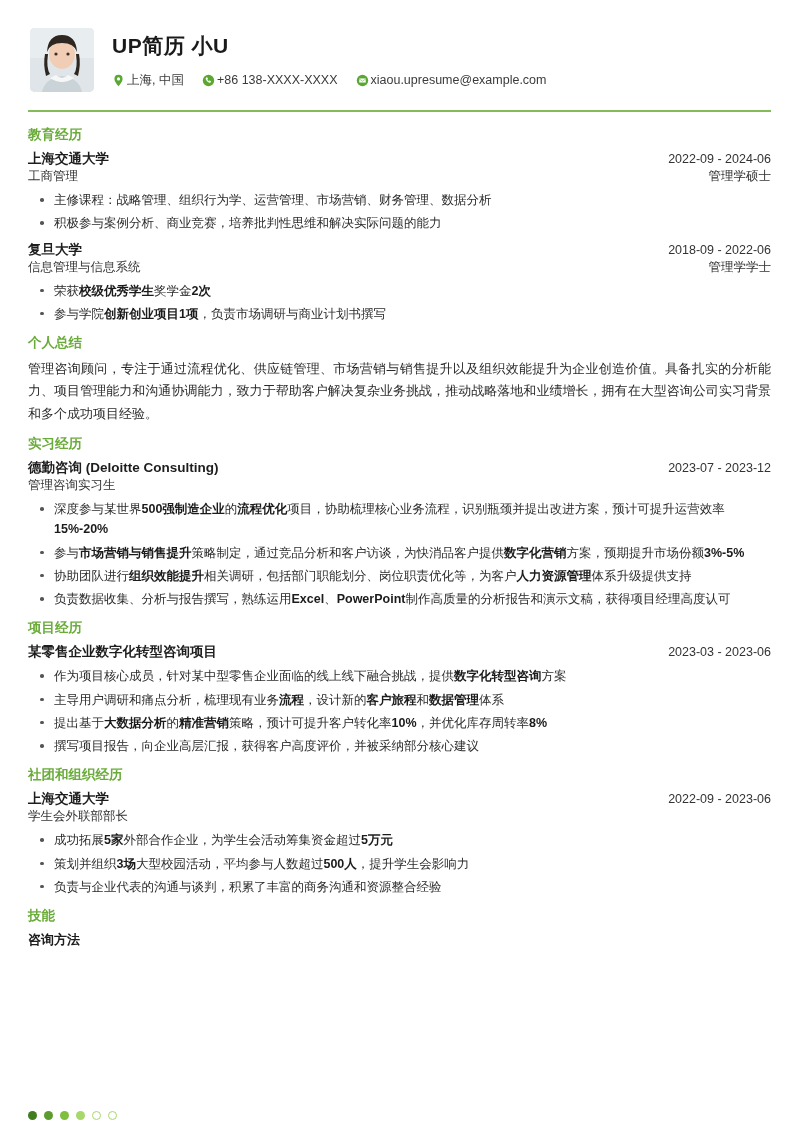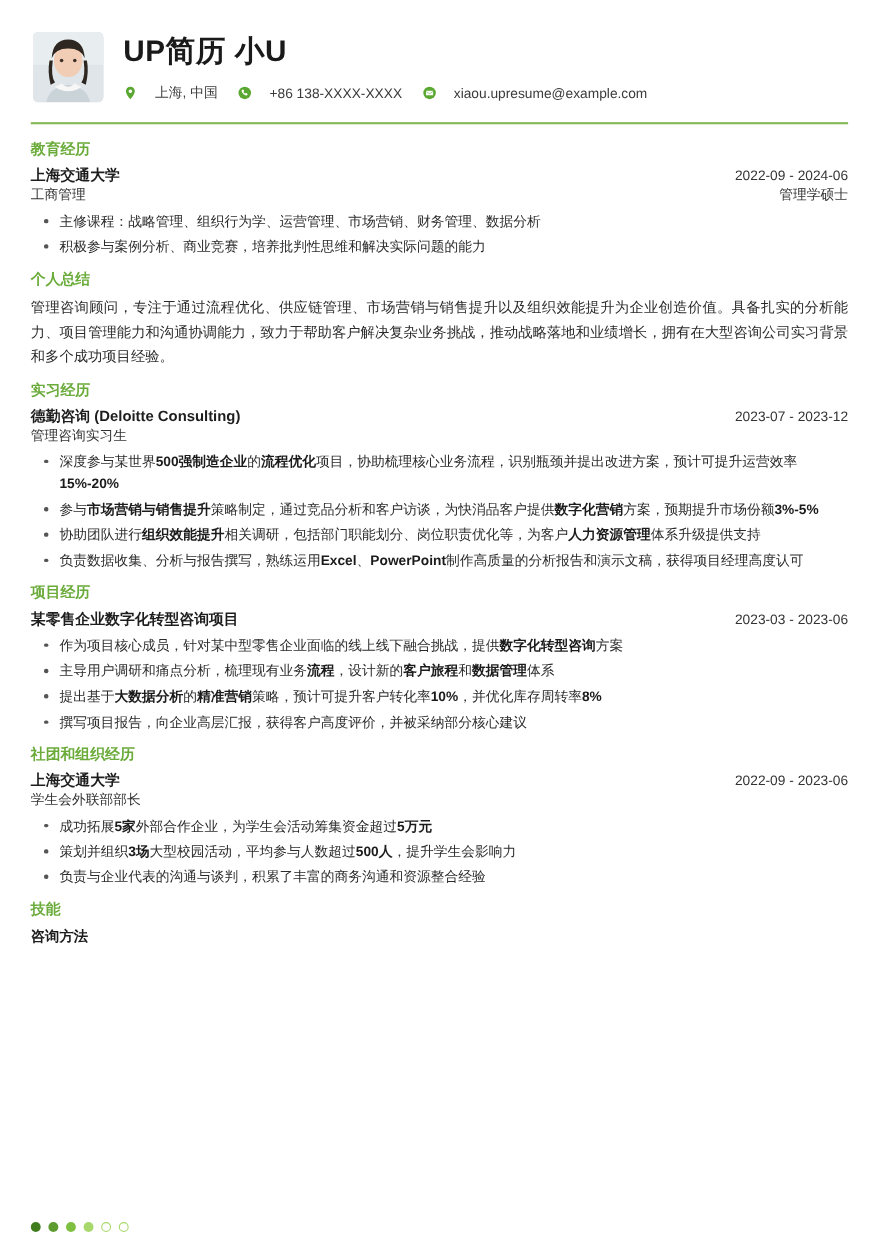--- a/index.html
+++ b/index.html
@@ -31,38 +31,38 @@
     width: 64px; height: 64px;
     border-radius: 5px;
     overflow: hidden;
     flex: 0 0 auto;
     background: #cfd6db;
     position: relative;
   }
   .avatar svg { display: block; }
   .hd-right { flex: 1 1 auto; }
   .name {
-    font-size: 27px;
+    font-size: 21px;
     font-weight: bold;
     letter-spacing: .5px;
     color: #1a1a1a;
     margin-bottom: 12px;
   }
   .contacts {
     display: flex;
     align-items: center;
     flex-wrap: wrap;
     gap: 18px;
     font-size: 12.5px;
     color: #3b3b3b;
   }
   .contact {
     display: flex;
     align-items: center;
-    gap: 16px;
+    gap: 2px;
     white-space: nowrap;
   }
   .cicon {
     width: 13px; height: 13px;
     flex: 0 0 auto;
     display: inline-block;
     color: #5aa832;
   }
   .cicon svg { display: block; }
   .divider {
@@ -229,20 +229,34 @@
       <div class="row">
         <div class="sub">工商管理</div>
         <div class="date">管理学硕士</div>
       </div>
       <ul class="bullets">
         <li>主修课程：战略管理、组织行为学、运营管理、市场营销、财务管理、数据分析</li>
         <li>积极参与案例分析、商业竞赛，培养批判性思维和解决实际问题的能力</li>
       </ul>
     </div>
 
+    <div class="entry">
+      <div class="row">
+        <div class="org">复旦大学</div>
+        <div class="date">2018-09 - 2022-06</div>
+      </div>
+      <div class="row">
+        <div class="sub">信息管理与信息系统</div>
+        <div class="date">管理学学士</div>
+      </div>
+      <ul class="bullets">
+        <li>荣获<b>校级优秀学生</b>奖学金<b>2次</b></li>
+        <li>参与学院<b>创新创业项目1项</b>，负责市场调研与商业计划书撰写</li>
+      </ul>
+    </div>
   </div>
 
   <div class="section">
     <div class="sec-title">个人总结</div>
     <div class="summary">管理咨询顾问，专注于通过流程优化、供应链管理、市场营销与销售提升以及组织效能提升为企业创造价值。具备扎实的分析能力、项目管理能力和沟通协调能力，致力于帮助客户解决复杂业务挑战，推动战略落地和业绩增长，拥有在大型咨询公司实习背景和多个成功项目经验。</div>
   </div>
 
   <div class="section">
     <div class="sec-title">实习经历</div>
     <div class="entry">

